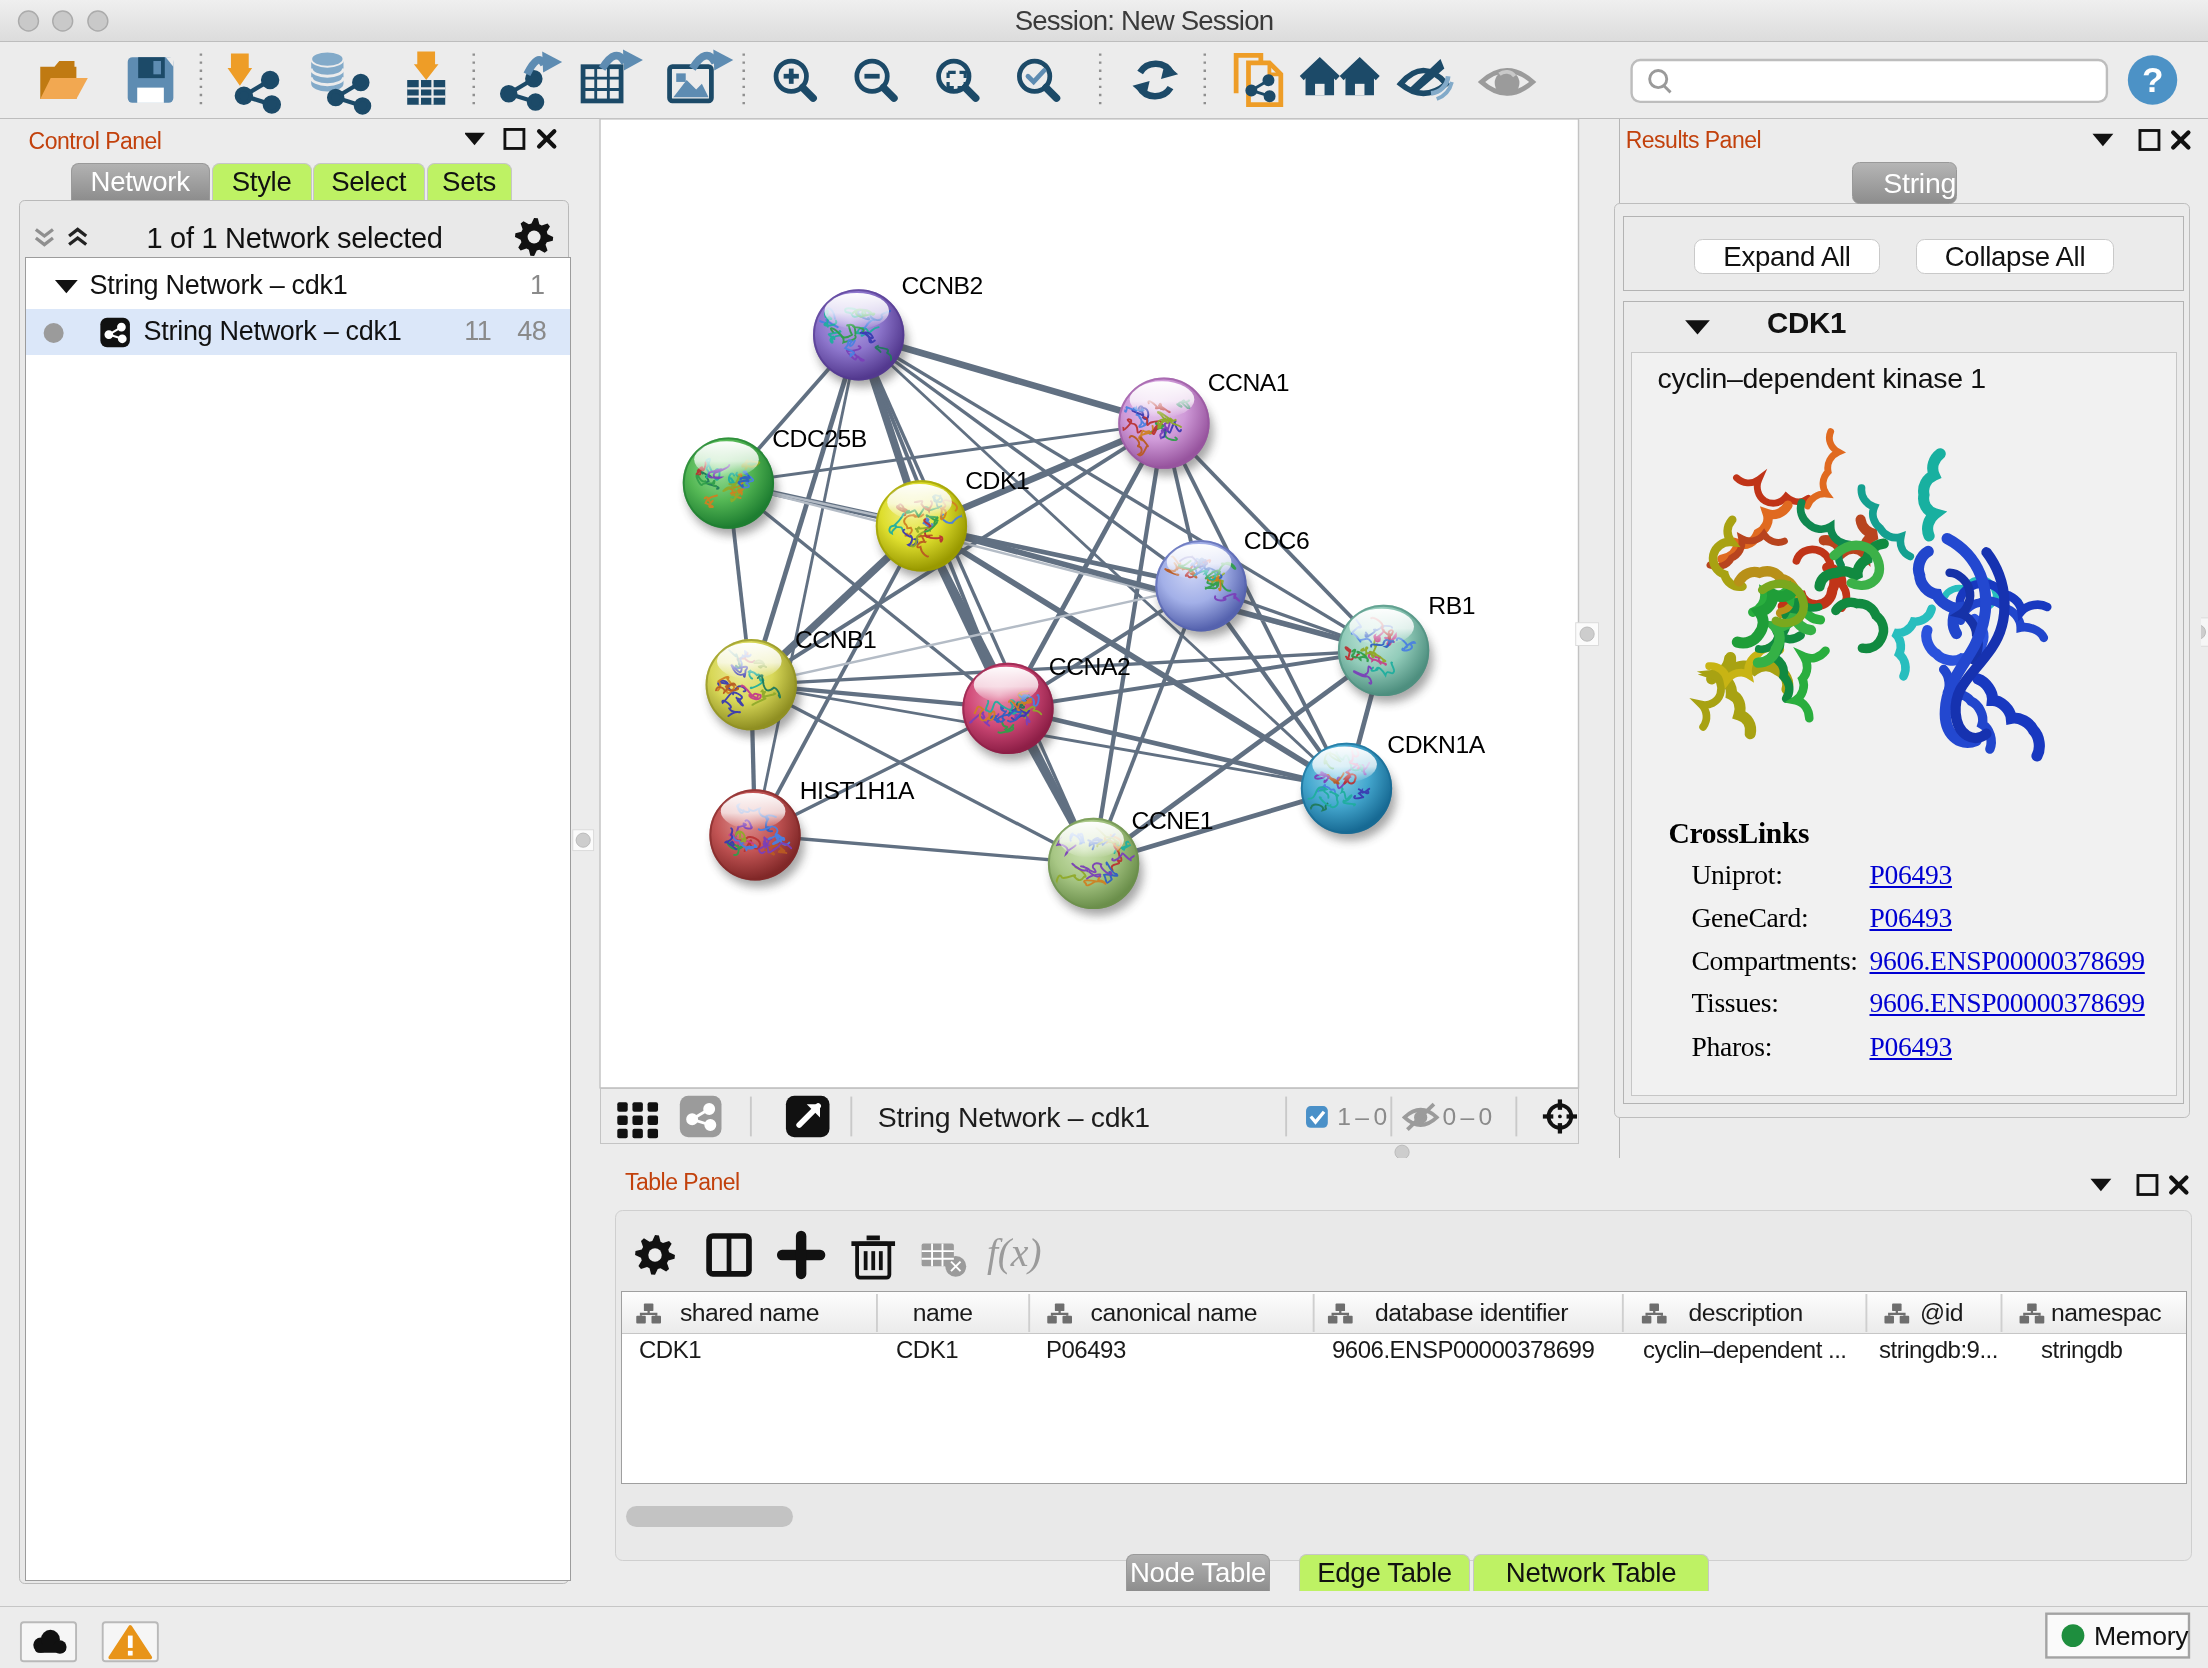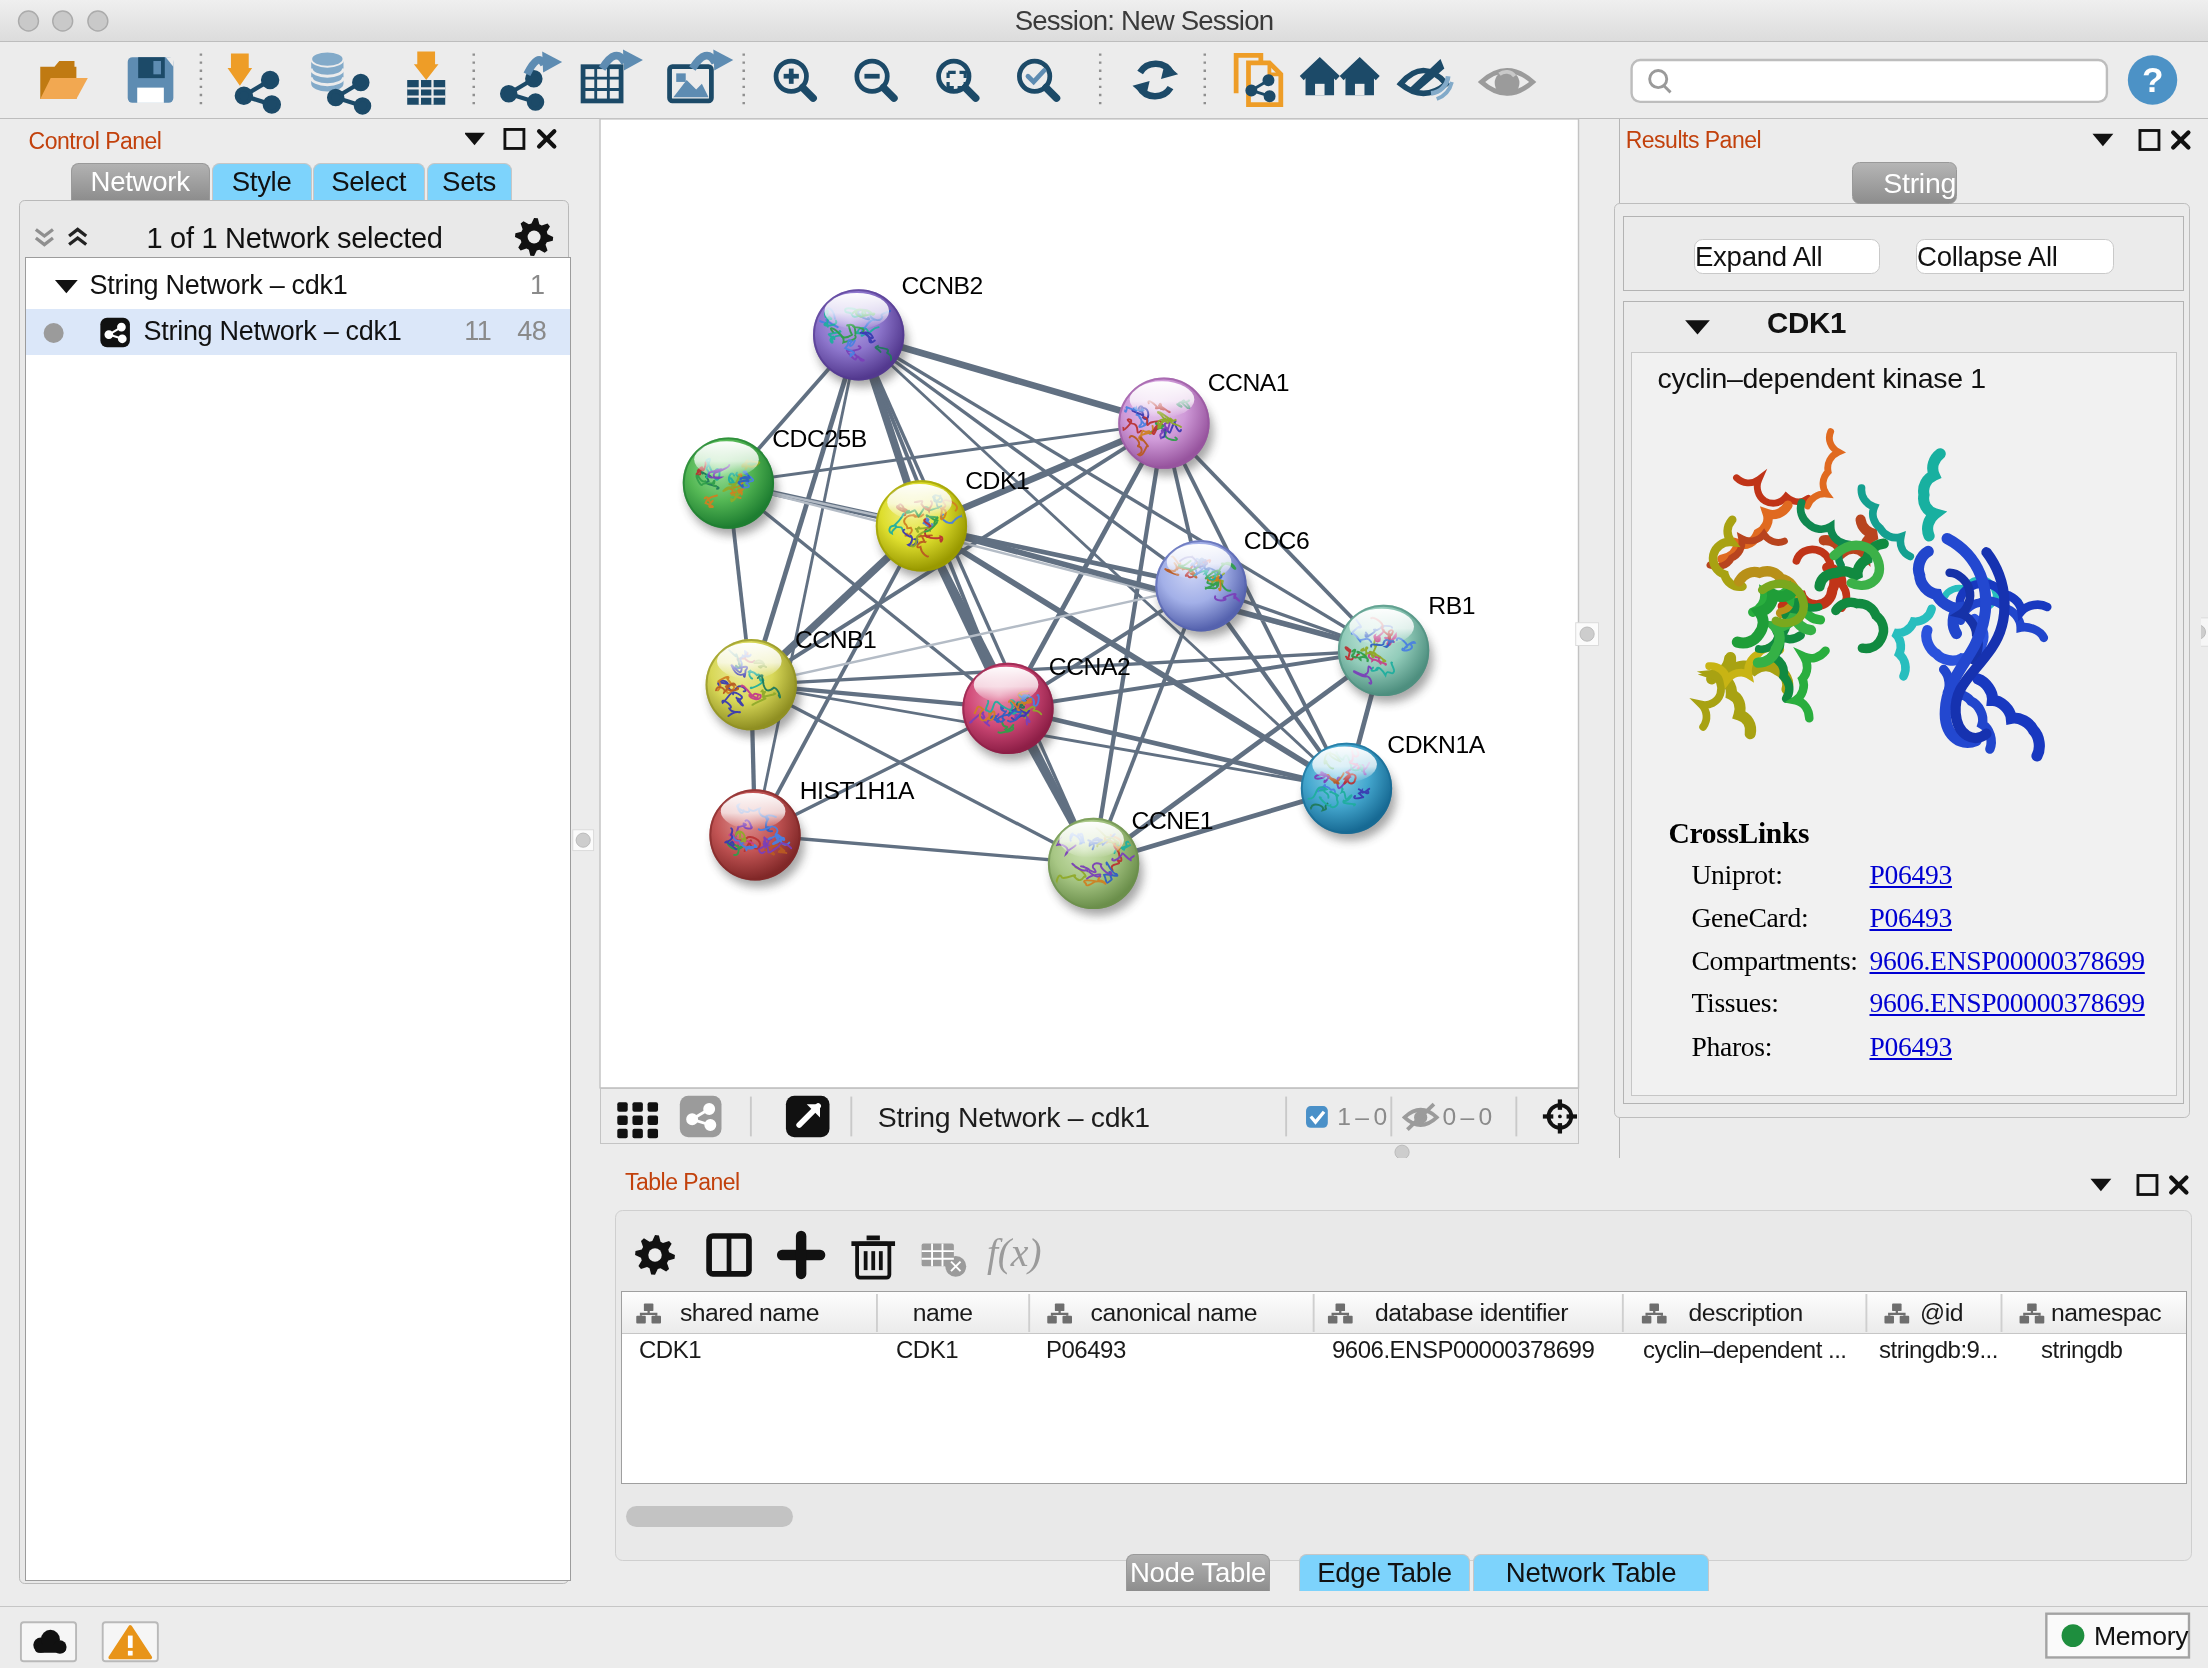--- a/index.html
+++ b/index.html
@@ -1,20 +1,20 @@
 <!DOCTYPE html>
 <html style="font-size:15px"><head><meta charset="utf-8"><style>
 *{margin:0;padding:0;box-sizing:border-box}
 body{width:2208px;height:1668px;position:relative;background:#ececec;font-family:"Liberation Sans",sans-serif;overflow:hidden}
 .abs{position:absolute}
 .hdrtxt{font-size:23px;color:#c2410c;letter-spacing:-0.5px}
 body{letter-spacing:-0.3px}
-.tab{position:absolute;height:37px;border:1px solid #c6c6c6;border-bottom:none;border-radius:7.6px 7.6px 0 0;background:#7dd3fc;color:#111;font-size:27.6px;text-align:center;line-height:35px}
+.tab{position:absolute;height:37px;border:1px solid #c6c6c6;border-bottom:none;border-radius:7.6px 7.6px 0 0;background:#bef264;color:#111;font-size:27.6px;text-align:center;line-height:35px}
 .tabsel{background:linear-gradient(#b2b2b2,#8d8d8d);color:#fff;border-color:#9a9a9a}
-.btn{position:absolute;background:#fff;border:1.4px solid #c9c9c9;border-radius:8.6px;font-size:27.6px;color:#111;text-align:left}
+.btn{position:absolute;background:#fff;border:1.4px solid #c9c9c9;border-radius:8.6px;font-size:27.6px;color:#111;text-align:center}
 </style></head><body>
 
 <div class="abs" style="left:0;top:0;width:2208px;height:42px;background:linear-gradient(#efefef,#dcdcdc);border-bottom:1px solid #bdbdbd"></div>
 <svg class="abs" style="left:0;top:0" width="285" height="42" viewBox="0 0 300 44">
 <circle cx="30" cy="22" r="10.5" fill="#c9c9c9" stroke="#ababab" stroke-width="1.5"></circle>
 <circle cx="66" cy="22" r="10.5" fill="#c9c9c9" stroke="#ababab" stroke-width="1.5"></circle>
 <circle cx="103" cy="22" r="10.5" fill="#c9c9c9" stroke="#ababab" stroke-width="1.5"></circle>
   </svg>
 <div class="abs" style="left:40px;top:4.8px;width:2208px;text-align:center;font-size:27.6px;color:#3a3a3a;letter-spacing:-0.8px">Session: New Session</div>
 

